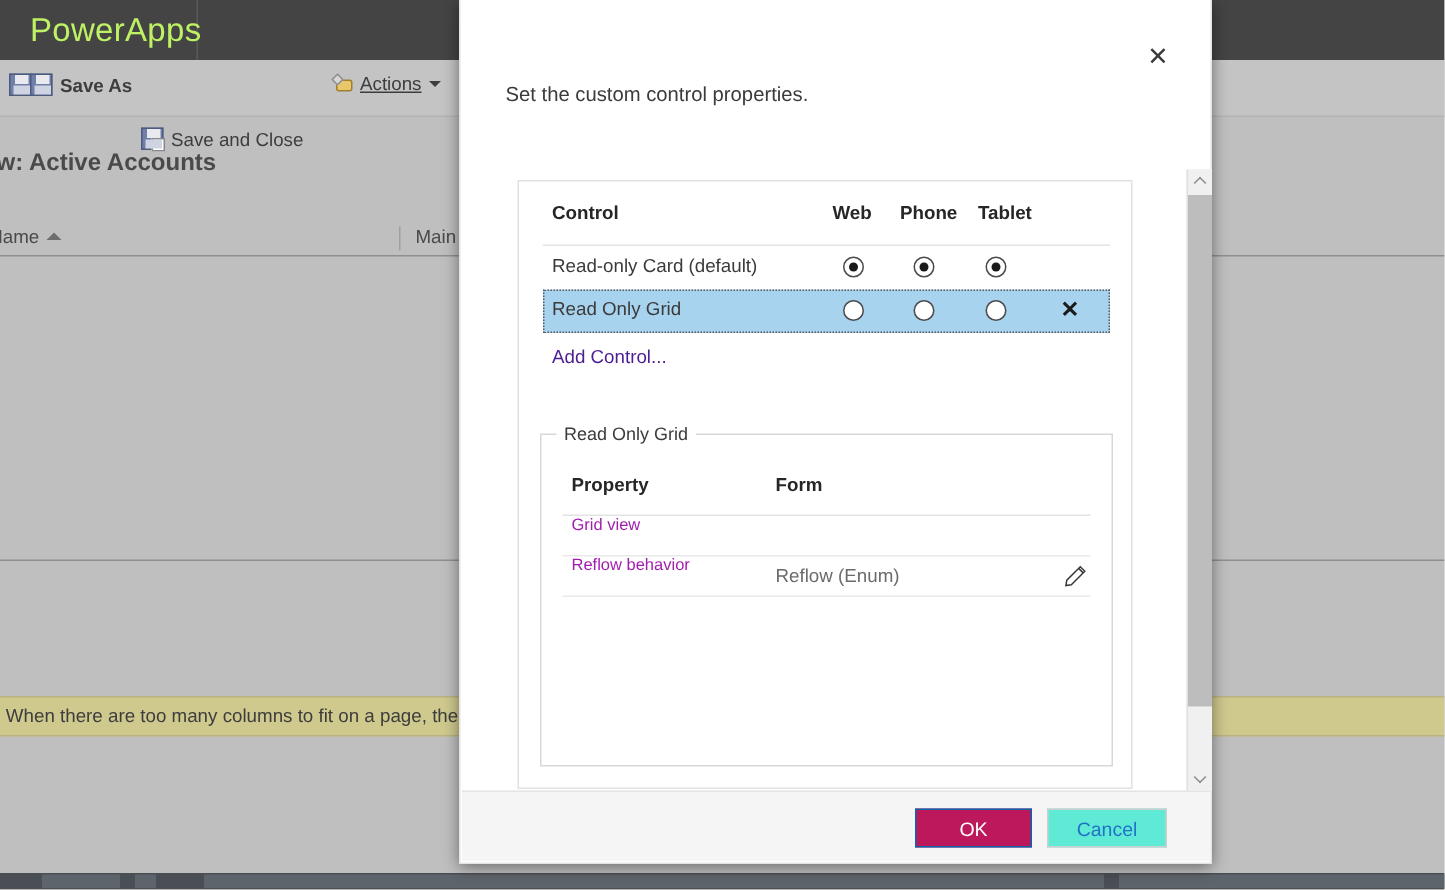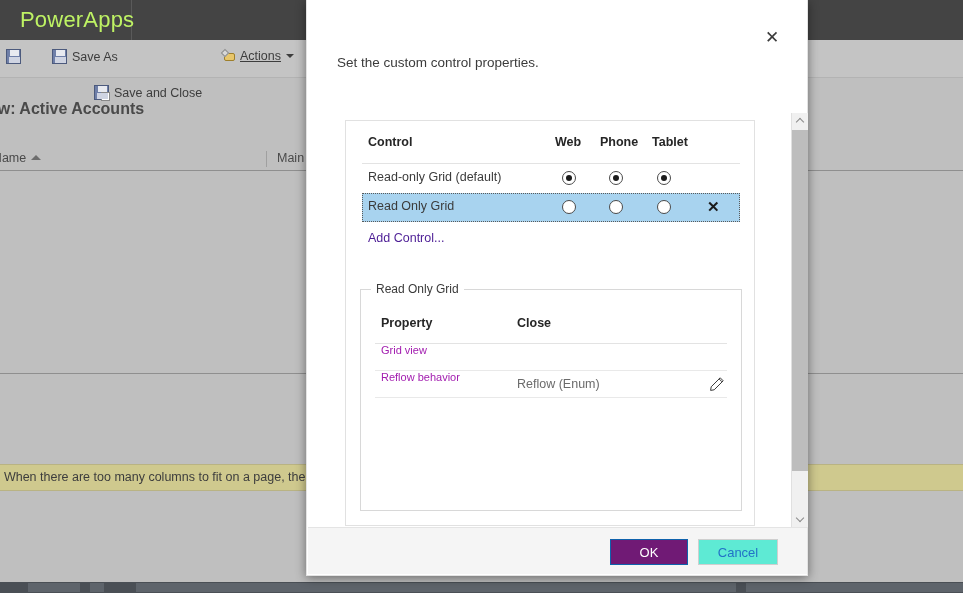--- a/index.html
+++ b/index.html
@@ -451,21 +451,21 @@
     top: 11px;
     height: 26px;
     font-size: 13px;
     font-family: "Liberation Sans", sans-serif;
     cursor: pointer;
     box-sizing: border-box;
   }
   .btn-ok {
     left: 302px;
     width: 78px;
-    background: #701a75;
+    background: #be185d;
     border: 1px solid #0f62ac;
     color: #ffffff;
   }
   .btn-cancel {
     left: 390px;
     width: 80px;
     background: #5eead4;
     border: 1px solid #cfcfcf;
     color: #2272c7;
   }
@@ -477,21 +477,21 @@
 
   <div class="bg-topbar">
     <div class="bg-topbar-divider"></div>
     <div class="bg-brand">PowerApps</div>
   </div>
 
   <div class="bg-toolbar">
     <div class="tb-item" style="left:6px;">
       <span class="tb-icon floppy"></span><span></span>
     </div>
-    <div class="tb-item" style="left:52px;">
+    <div class="tb-item" style="left:20px;font-weight:bold;">
       <span class="tb-icon floppy"></span><span>Save As</span>
     </div>
     <div class="tb-item" style="left:94px;margin-top:36px;">
       <span class="tb-icon floppy"><span class="badge-x">x</span></span><span>Save and Close</span>
     </div>
     <div class="tb-item" style="left:222px;">
       <span class="hand-icon"></span><span class="underline-a">Actions</span><span class="tb-caret"></span>
     </div>
   </div>
 
@@ -527,21 +527,21 @@
 
     <div class="ctl-table">
       <div class="ctl-head">
         <div class="th th-control">Control</div>
         <div class="th th-web">Web</div>
         <div class="th th-phone">Phone</div>
         <div class="th th-tablet">Tablet</div>
       </div>
 
       <div class="ctl-row">
-        <div class="cname">Read-only Grid (default)</div>
+        <div class="cname">Read-only Card (default)</div>
         <div class="radio checked r-web"></div>
         <div class="radio checked r-phone"></div>
         <div class="radio checked r-tablet"></div>
       </div>
 
       <div class="ctl-row selected">
         <div class="cname">Read Only Grid</div>
         <div class="radio r-web"></div>
         <div class="radio r-phone"></div>
         <div class="radio r-tablet"></div>
@@ -550,21 +550,21 @@
     </div>
 
     <div class="add-control">Add Control...</div>
 
     <div class="prop-fieldset">
       <div class="prop-legend">Read Only Grid</div>
 
       <div class="prop-table">
         <div class="prop-head">
           <div class="th th-property">Property</div>
-          <div class="th th-value">Close</div>
+          <div class="th th-value">Form</div>
         </div>
 
         <div class="prop-row">
           <div class="pname">Grid view</div>
           <div class="pval"></div>
         </div>
 
 
         <div class="prop-row">
           <div class="pname">Reflow behavior</div>

